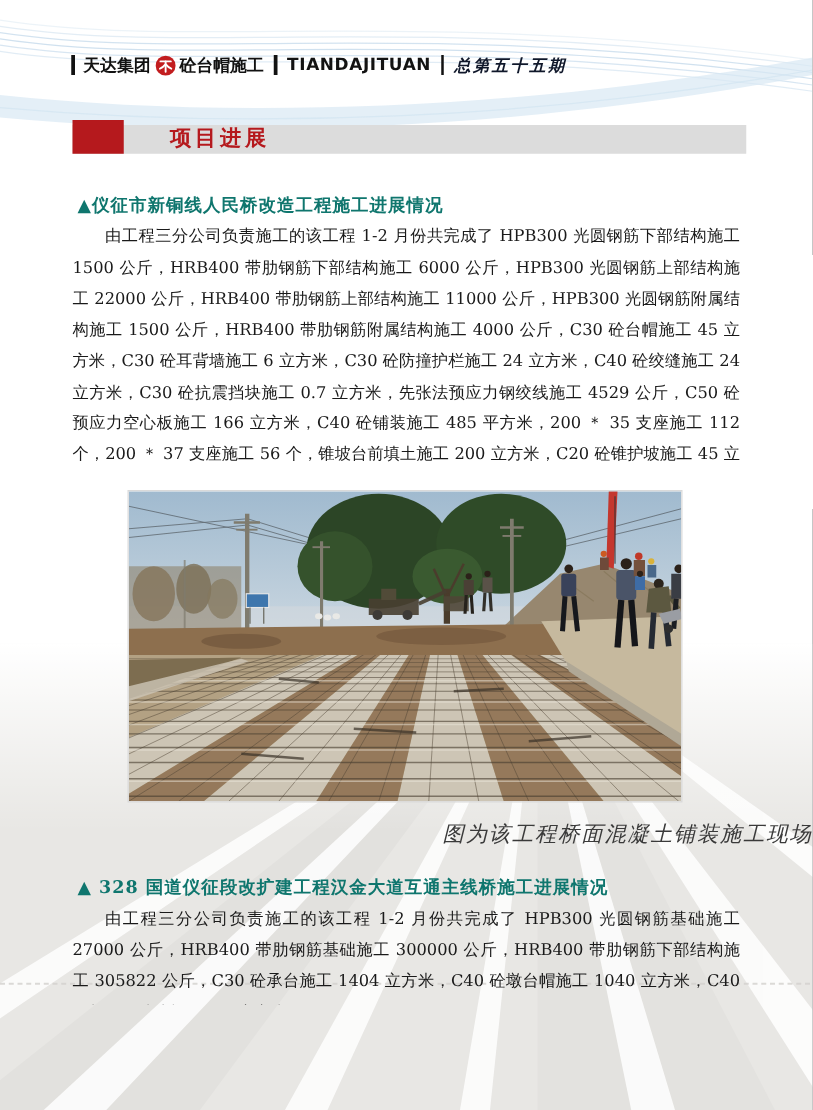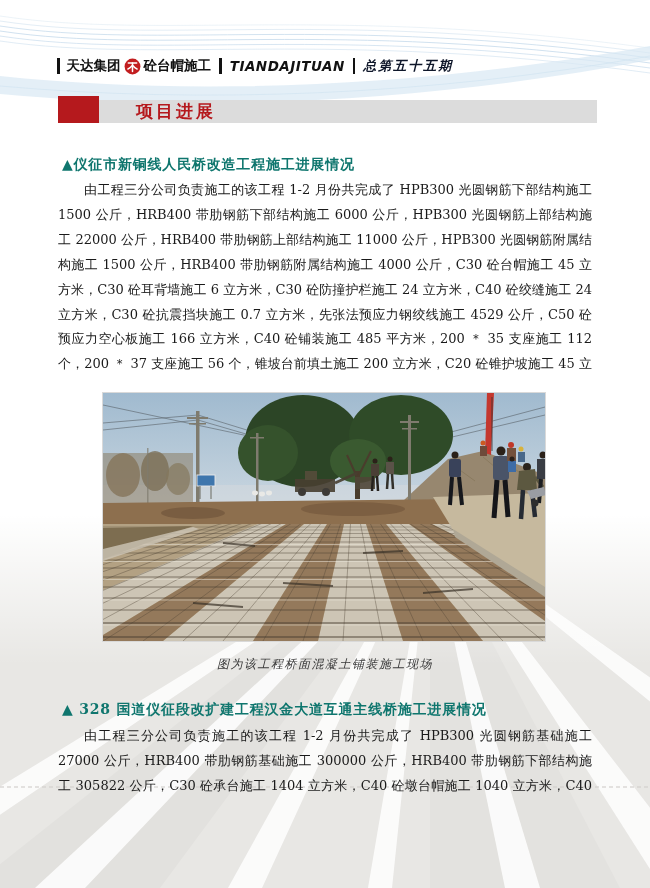--- a/index.html
+++ b/index.html
@@ -6,28 +6,28 @@
   .page{
     position:relative;width:650px;height:888px;margin:0 auto;
     background:#ffffff;overflow:hidden;
     font-family:"DejaVu Serif","Liberation Serif",serif;color:#1c1c1c;
   }
   .top-waves{position:absolute;top:0;left:0;}
   .watermark{position:absolute;top:515px;left:0;}
   
   .hdr{
     position:absolute;top:44px;left:57px;height:20px;
-    display:flex;align-items:center;
+    display:flex;align-items:flex-start;
     font-family:"DejaVu Sans","Liberation Sans",sans-serif;
-    font-weight:bold;font-size:13.5px;color:#121212;white-space:nowrap;margin-top:12px;
+    font-weight:bold;font-size:13.5px;color:#121212;white-space:nowrap;
   }
   .vbar{display:inline-block;width:2.6px;height:16px;background:#121212;margin:0 7px 0 0;}
   .vbar.mid{margin:0 8px;}
   .hdr .logo{display:inline-flex;align-items:center;margin:0 3px;}
-  .hdr .latin{letter-spacing:0.5px;font-style:italic;}
+  .hdr .latin{letter-spacing:0.5px;}
   .hdr .issue{
     font-family:"DejaVu Serif","Liberation Serif",serif;font-style:italic;
     font-weight:600;font-size:13px;letter-spacing:2px;color:#0f172a;
   }
   
   .banner-bar{position:absolute;left:58px;top:100px;width:539px;height:23px;background:#dcdcdc;}
   .banner-red{position:absolute;left:58px;top:96px;width:41px;height:27px;background:#b5191d;}
   .banner-title{
     position:absolute;left:136px;top:99px;height:24px;line-height:24px;
     color:#b5191d;font-weight:bold;font-size:17px;letter-spacing:3px;
@@ -42,22 +42,22 @@
   .body-p{
     position:absolute;left:58px;width:534px;margin:0;
     font-size:13px;line-height:24.9px;text-align:justify;text-indent:2em;
     color:#1a1a1a;
   }
   .body-p.p1{top:178px;height:200px;overflow:hidden;}
   .body-p.p2{top:724px;height:80px;overflow:hidden;}
   
   .photo{position:absolute;left:103px;top:393px;width:442px;height:248px;margin:0;outline:1px solid #d9d9d9;}
   .caption{
-    position:absolute;left:0;top:656px;width:650px;text-align:center;
-    font-style:italic;font-size:12px;letter-spacing:1.5px;color:#3a3a3a;
+    position:absolute;left:0;top:656px;width:650px;text-align:right;
+    font-style:italic;font-size:17px;letter-spacing:1.5px;color:#3a3a3a;
   }
 </style>
 </head>
 <body>
 
 <div class="page">
 
   <svg class="watermark" width="650" height="373" viewBox="0 0 650 373">
     <defs>
       <linearGradient id="wmfade" x1="0" y1="0" x2="0" y2="1">

